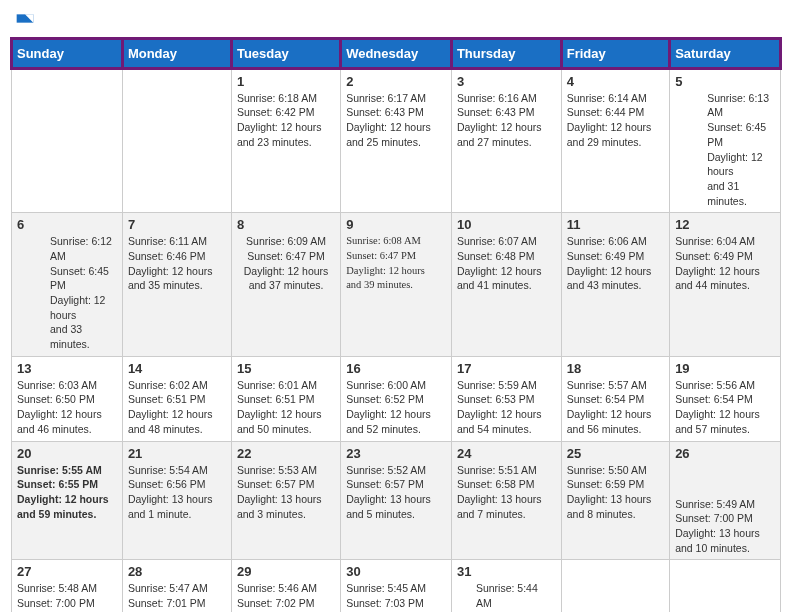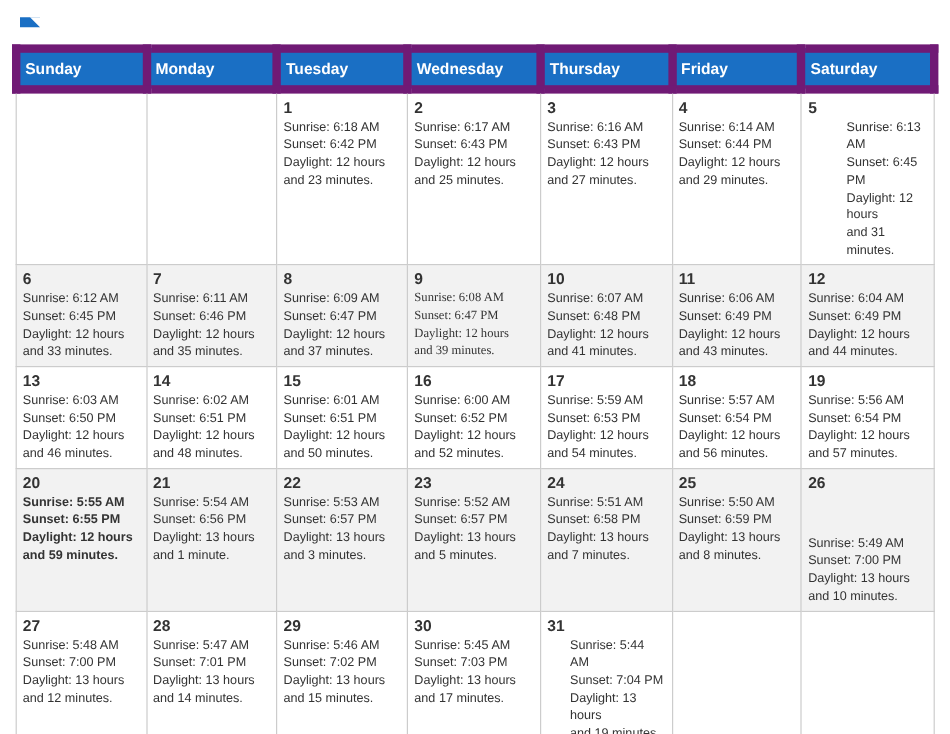--- a/index.html
+++ b/index.html
@@ -61,21 +61,21 @@
       border-collapse: collapse;
       font-size: 11px;
     }
     .calendar th {
       background-color: #1a6fc4;
       color: #fff;
       padding: 6px 4px;
       text-align: left;
       font-size: 13px;
       font-weight: bold;
-      border: 7px solid #701a75;
+      border: 3px solid #701a75;
     }
     .calendar td {
       border: 1px solid #ccc;
       vertical-align: top;
       padding: 4px 5px;
       width: 113px;
       min-height: 70px;
       background: #fff;
     }
     .calendar tr:nth-child(even) td {
@@ -168,35 +168,35 @@
           <div class="day-num">5</div>
           <div class="day-info" style="white-space: pre-line; margin-left: 32px;">Sunrise: 6:13 AM
 Sunset: 6:45 PM
 Daylight: 12 hours
 and 31 minutes.</div>
         </td>
       </tr>
       <tr>
         <td>
           <div class="day-num">6</div>
-          <div class="day-info" style="white-space: pre-line;">Sunrise: 6:12 AM
+          <div class="day-info" style="white-space: pre-line; margin-left: 33px;">Sunrise: 6:12 AM
 Sunset: 6:45 PM
 Daylight: 12 hours
 and 33 minutes.</div>
         </td>
         <td>
           <div class="day-num">7</div>
           <div class="day-info" style="white-space: pre-line;">Sunrise: 6:11 AM
 Sunset: 6:46 PM
 Daylight: 12 hours
 and 35 minutes.</div>
         </td>
         <td>
           <div class="day-num">8</div>
-          <div class="day-info" style="white-space: pre-line;">Sunrise: 6:09 AM
+          <div class="day-info" style="white-space: pre-line; text-align: center;">Sunrise: 6:09 AM
 Sunset: 6:47 PM
 Daylight: 12 hours
 and 37 minutes.</div>
         </td>
         <td>
           <div class="day-num">9</div>
           <div class="day-info" style="white-space: pre-line; font-family: Liberation Serif, serif;">Sunrise: 6:08 AM
 Sunset: 6:47 PM
 Daylight: 12 hours
 and 39 minutes.</div>

